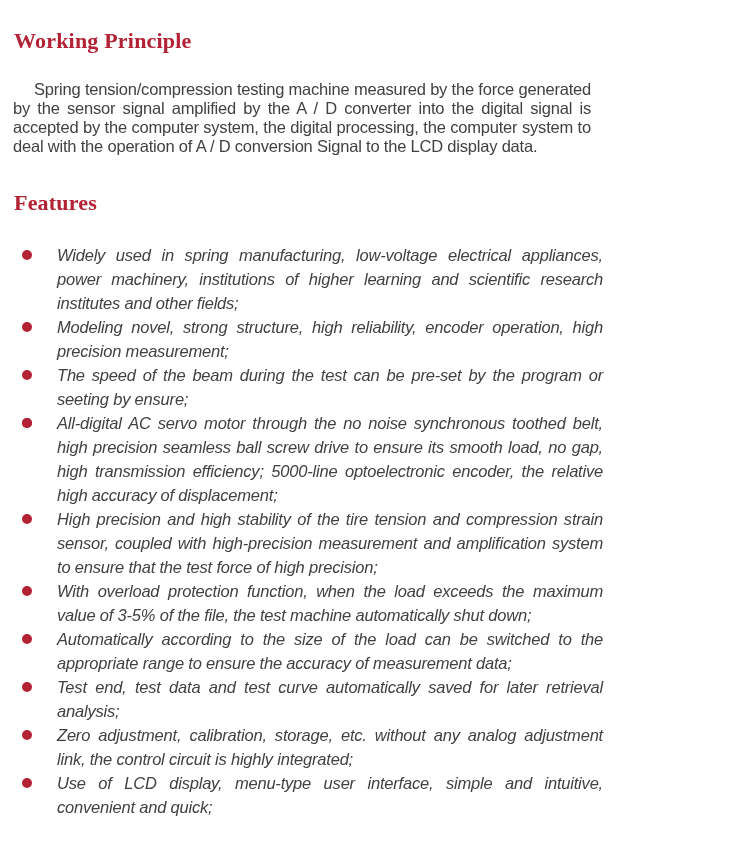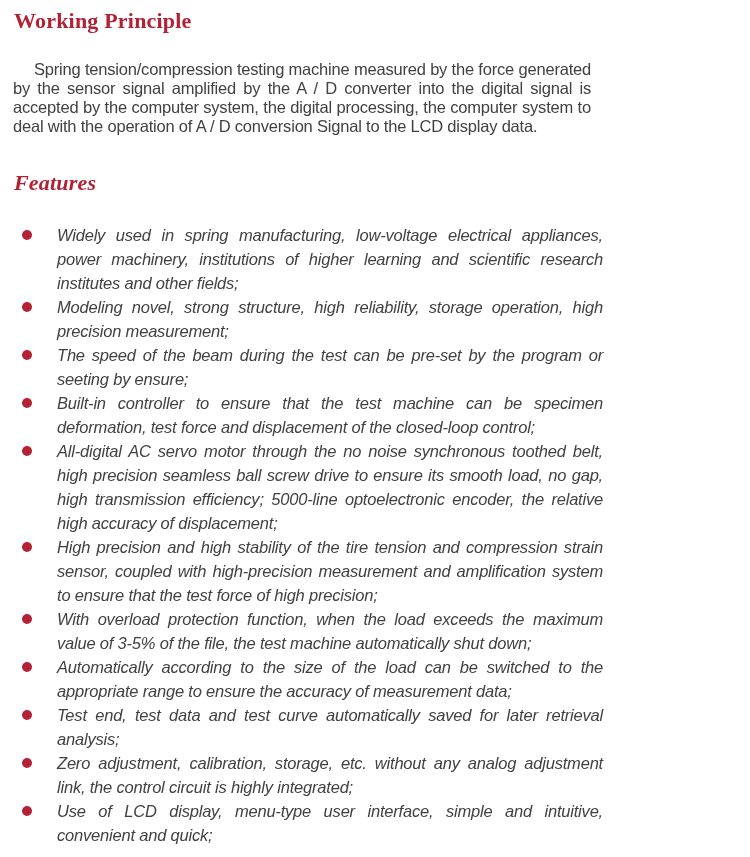--- a/index.html
+++ b/index.html
@@ -8,34 +8,33 @@
     width: 750px;
     height: 857px;
     background: #ffffff;
     font-family: "Liberation Sans", "DejaVu Sans", sans-serif;
     color: var(--body-text, #414141);
     overflow: hidden;
   }
   .page {
     width: 604px;
     height: 857px;
-    padding-top: 8px;
+    padding-top: 28px;
   }
   .section-heading {
     font-family: "Liberation Serif", "DejaVu Serif", serif;
     font-weight: bold;
     font-size: 22px;
     line-height: 26px;
     color: var(--accent, #b22234);
     margin: 0 14px;
     letter-spacing: 0.2px;
   }
   .heading-features {
     margin-top: 34px;
-    font-style: italic;
   }
   .intro-paragraph {
     margin: 26px 13px 0 13px;
     font-size: 16.5px;
     line-height: 19px;
     text-align: justify;
     text-indent: 21px;
     letter-spacing: -0.2px;
     color: var(--body-text, #414141);
   }
@@ -76,29 +75,28 @@
 
   <h2 class="section-heading heading-features">Features</h2>
 
   <ul class="features-list">
     <li>
       <span class="bullet"></span>
       <span>Widely used in spring manufacturing, low-voltage electrical appliances, power machinery, institutions of higher learning and scientific research institutes and other fields;</span>
     </li>
     <li>
       <span class="bullet"></span>
-      <span>Modeling novel, strong structure, high reliability, storage operation, high precision measurement;</span>
+      <span>Modeling novel, strong structure, high reliability, encoder operation, high precision measurement;</span>
     </li>
     <li>
       <span class="bullet"></span>
       <span>The speed of the beam during the test can be pre-set by the program or seeting by ensure;</span>
     </li>
     <li>
       <span class="bullet"></span>
-      <span>Built-in controller to ensure that the test machine can be specimen deformation, test force and displacement of the closed-loop control;</span>
     </li>
     <li>
       <span class="bullet"></span>
       <span>All-digital AC servo motor through the no noise synchronous toothed belt, high precision seamless ball screw drive to ensure its smooth load, no gap, high transmission efficiency; 5000-line optoelectronic encoder, the relative high accuracy of displacement;</span>
     </li>
     <li>
       <span class="bullet"></span>
       <span>High precision and high stability of the tire tension and compression strain sensor, coupled with high-precision measurement and amplification system to ensure that the test force of high precision;</span>
     </li>
     <li>

